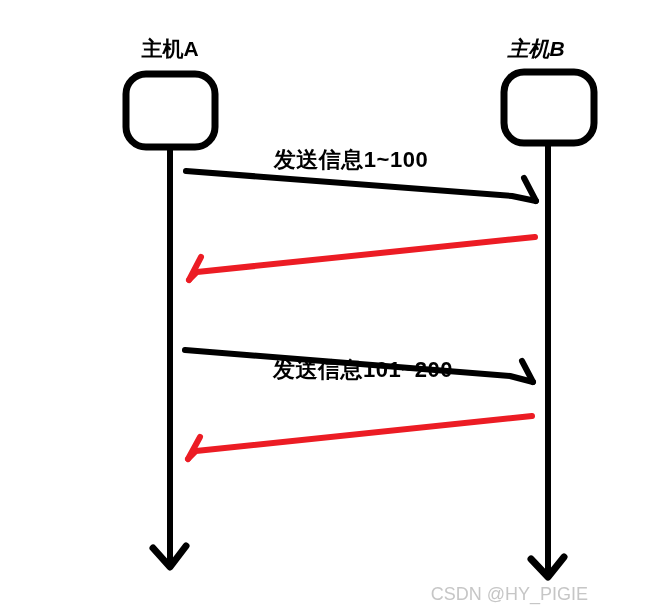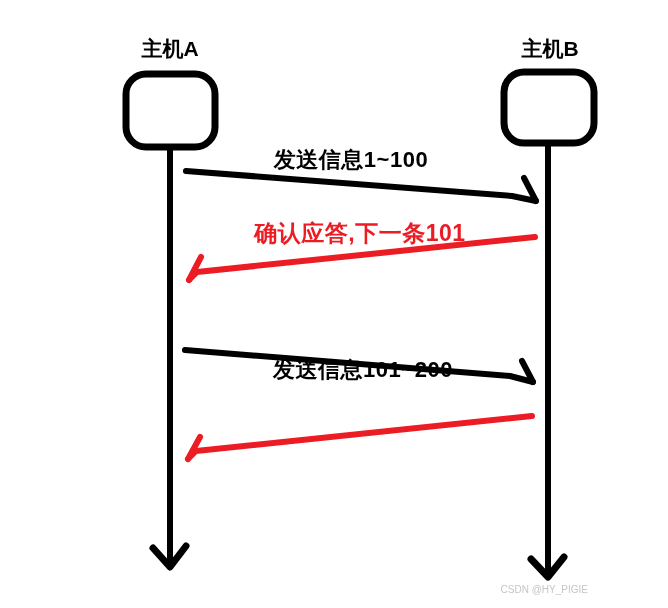--- a/index.html
+++ b/index.html
@@ -28,21 +28,21 @@
     font-weight: bold;
     color: var(--ink);
   }
   .host-label { font-size: 21px; }
   .msg-label  { font-size: 22px; letter-spacing: 0.5px; }
   .msg-label.red { color: var(--red); font-size: 23px; }
   .watermark {
     position: absolute;
     right: 16px;
     top: 584px;
-    font-size: 10px;
+    font-size: 18px;
     font-weight: normal;
     color: var(--watermark);
     white-space: nowrap;
   }
 </style>
 </head>
 <body>
 
 <div class="stage">
 
@@ -63,20 +63,19 @@
     <path d="M201 257 L189 280" class="stroke-red" stroke-width="6" stroke-linecap="round"></path>
 
     <path d="M185 350 L510 376 L533 382" class="stroke-ink" stroke-width="6" stroke-linecap="round" stroke-linejoin="round"></path>
     <path d="M522 361 L533 382" class="stroke-ink" stroke-width="6" stroke-linecap="round"></path>
 
     <path d="M532 416 L196 451 L188 459" class="stroke-red" stroke-width="6" stroke-linecap="round" stroke-linejoin="round"></path>
     <path d="M200 437 L188 459" class="stroke-red" stroke-width="6" stroke-linecap="round"></path>
   </svg>
 
   <div class="label host-label" style="left:170px; top:35px;">主机A</div>
-  <div class="label host-label" style="left:550px; top:35px;">主机B</div>
+  <div class="label host-label" style="left:536px; top:35px;font-style:italic;">主机B</div>
 
   <div class="label msg-label" style="left:351px; top:145px;">发送信息1~100</div>
-  <div class="label msg-label red" style="left:360px; top:218px;">确认应答,下一条101</div>
   <div class="label msg-label" style="left:363px; top:325px;margin-top:30px;">发送信息101~200</div>
 
   <div class="watermark">CSDN @HY_PIGIE</div>
 </div>
 
 </body></html>

